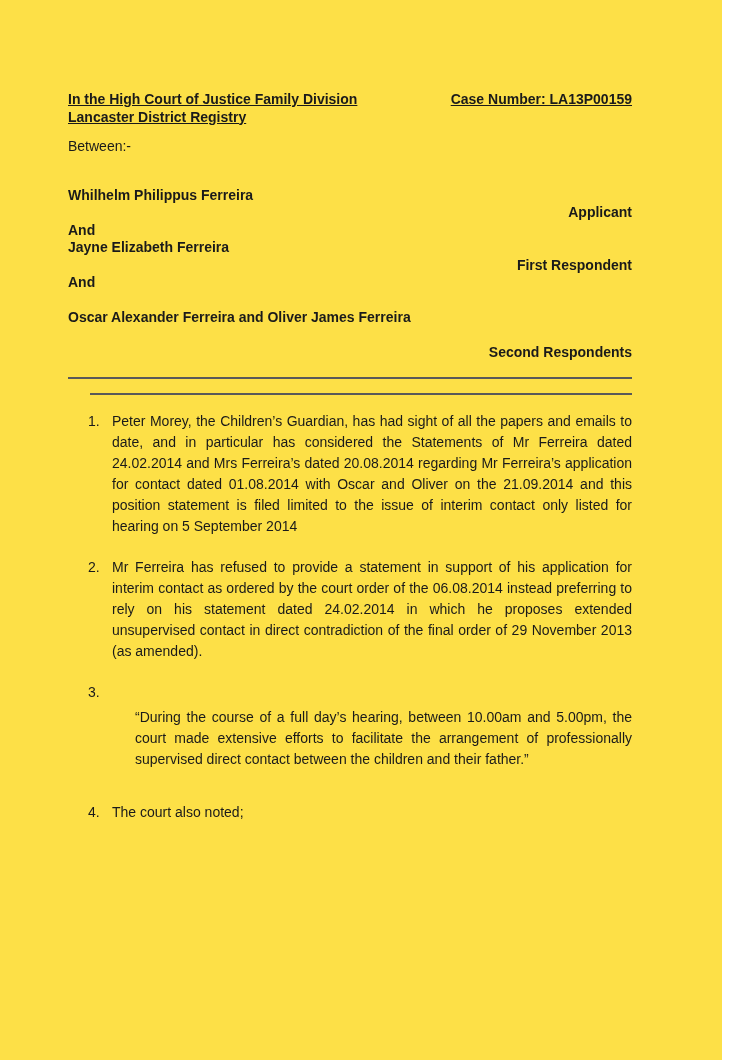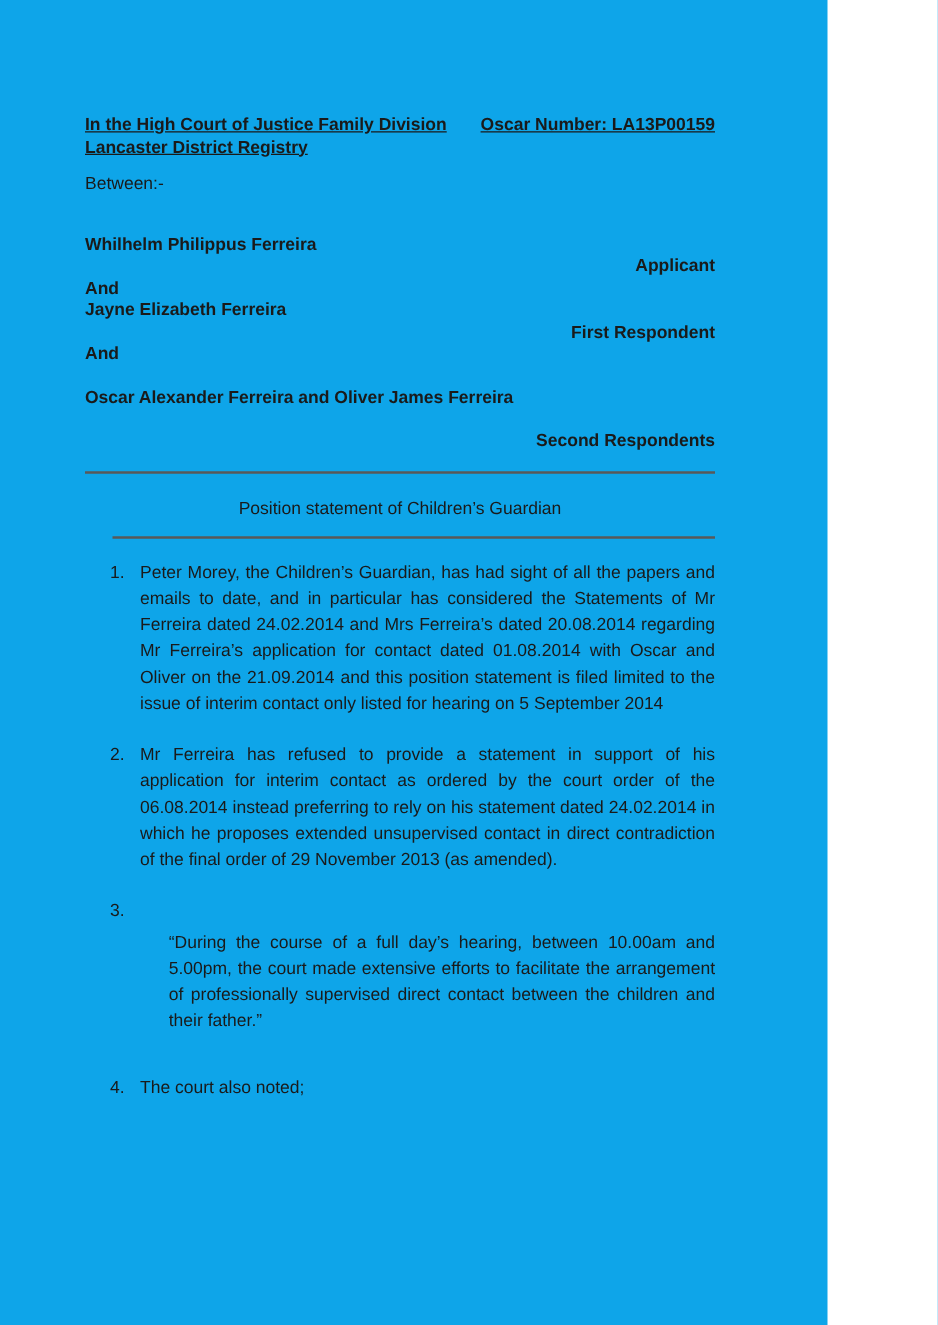--- a/index.html
+++ b/index.html
@@ -4,23 +4,23 @@
 <style>
   * { margin: 0; padding: 0; box-sizing: border-box; }
   html, body { background: #ffffff; }
   body {
     width: 750px;
     font-family: "Liberation Sans", "DejaVu Sans", sans-serif;
     color: #1a1a1a;
   }
   .page {
     position: relative;
-    width: 662px;
+    width: 722px;
     height: 1060px;
-    background: #0ea5e9;
+    background: #fde047;
     padding: 91px 90px 0 68px;
     overflow: hidden;
     font-size: 14px;
   }
   
   .header-row {
     display: flex;
     justify-content: space-between;
     align-items: flex-start;
     font-weight: bold;
@@ -86,40 +86,39 @@
 </head>
 <body>
 
 <div class="page">
 
   <div class="header-row">
     <div class="court-block">
       <span class="underlined">In the High Court of Justice Family Division</span>
       <span class="underlined">Lancaster District Registry</span>
     </div>
-    <div class="case-number underlined">Oscar Number: LA13P00159</div>
+    <div class="case-number underlined">Case Number: LA13P00159</div>
   </div>
 
   <div class="between">Between:-</div>
 
   <div class="parties">
     <div class="party-center">Whilhelm Philippus Ferreira</div>
     <div class="party-right"><span>Applicant</span></div>
     <div class="party-center">And</div>
     <div class="party-center">Jayne Elizabeth Ferreira</div>
     <div class="party-right"><span>First Respondent</span></div>
     <div class="party-center">And</div>
     <div class="gap-line"></div>
     <div class="party-center">Oscar Alexander Ferreira and Oliver James Ferreira</div>
     <div class="gap-line"></div>
     <div class="party-right"><span>Second Respondents</span></div>
   </div>
 
   <hr class="divider">
-  <div class="doc-title">Position statement of Children’s Guardian</div>
   <hr class="divider-2">
 
   <div class="paragraphs">
 
     <div class="para-item">
       <div class="para-number">1.</div>
       <div class="para-body">
         <div class="para-text">Peter Morey, the Children’s Guardian, has had sight of all the papers and emails to date, and in particular has considered the Statements of Mr Ferreira dated 24.02.2014 and Mrs Ferreira’s dated 20.08.2014 regarding Mr Ferreira’s application for contact dated 01.08.2014 with Oscar and Oliver on the 21.09.2014 and this position statement is filed limited to the issue of interim contact only listed for hearing on 5 September 2014</div>
       </div>
     </div>

